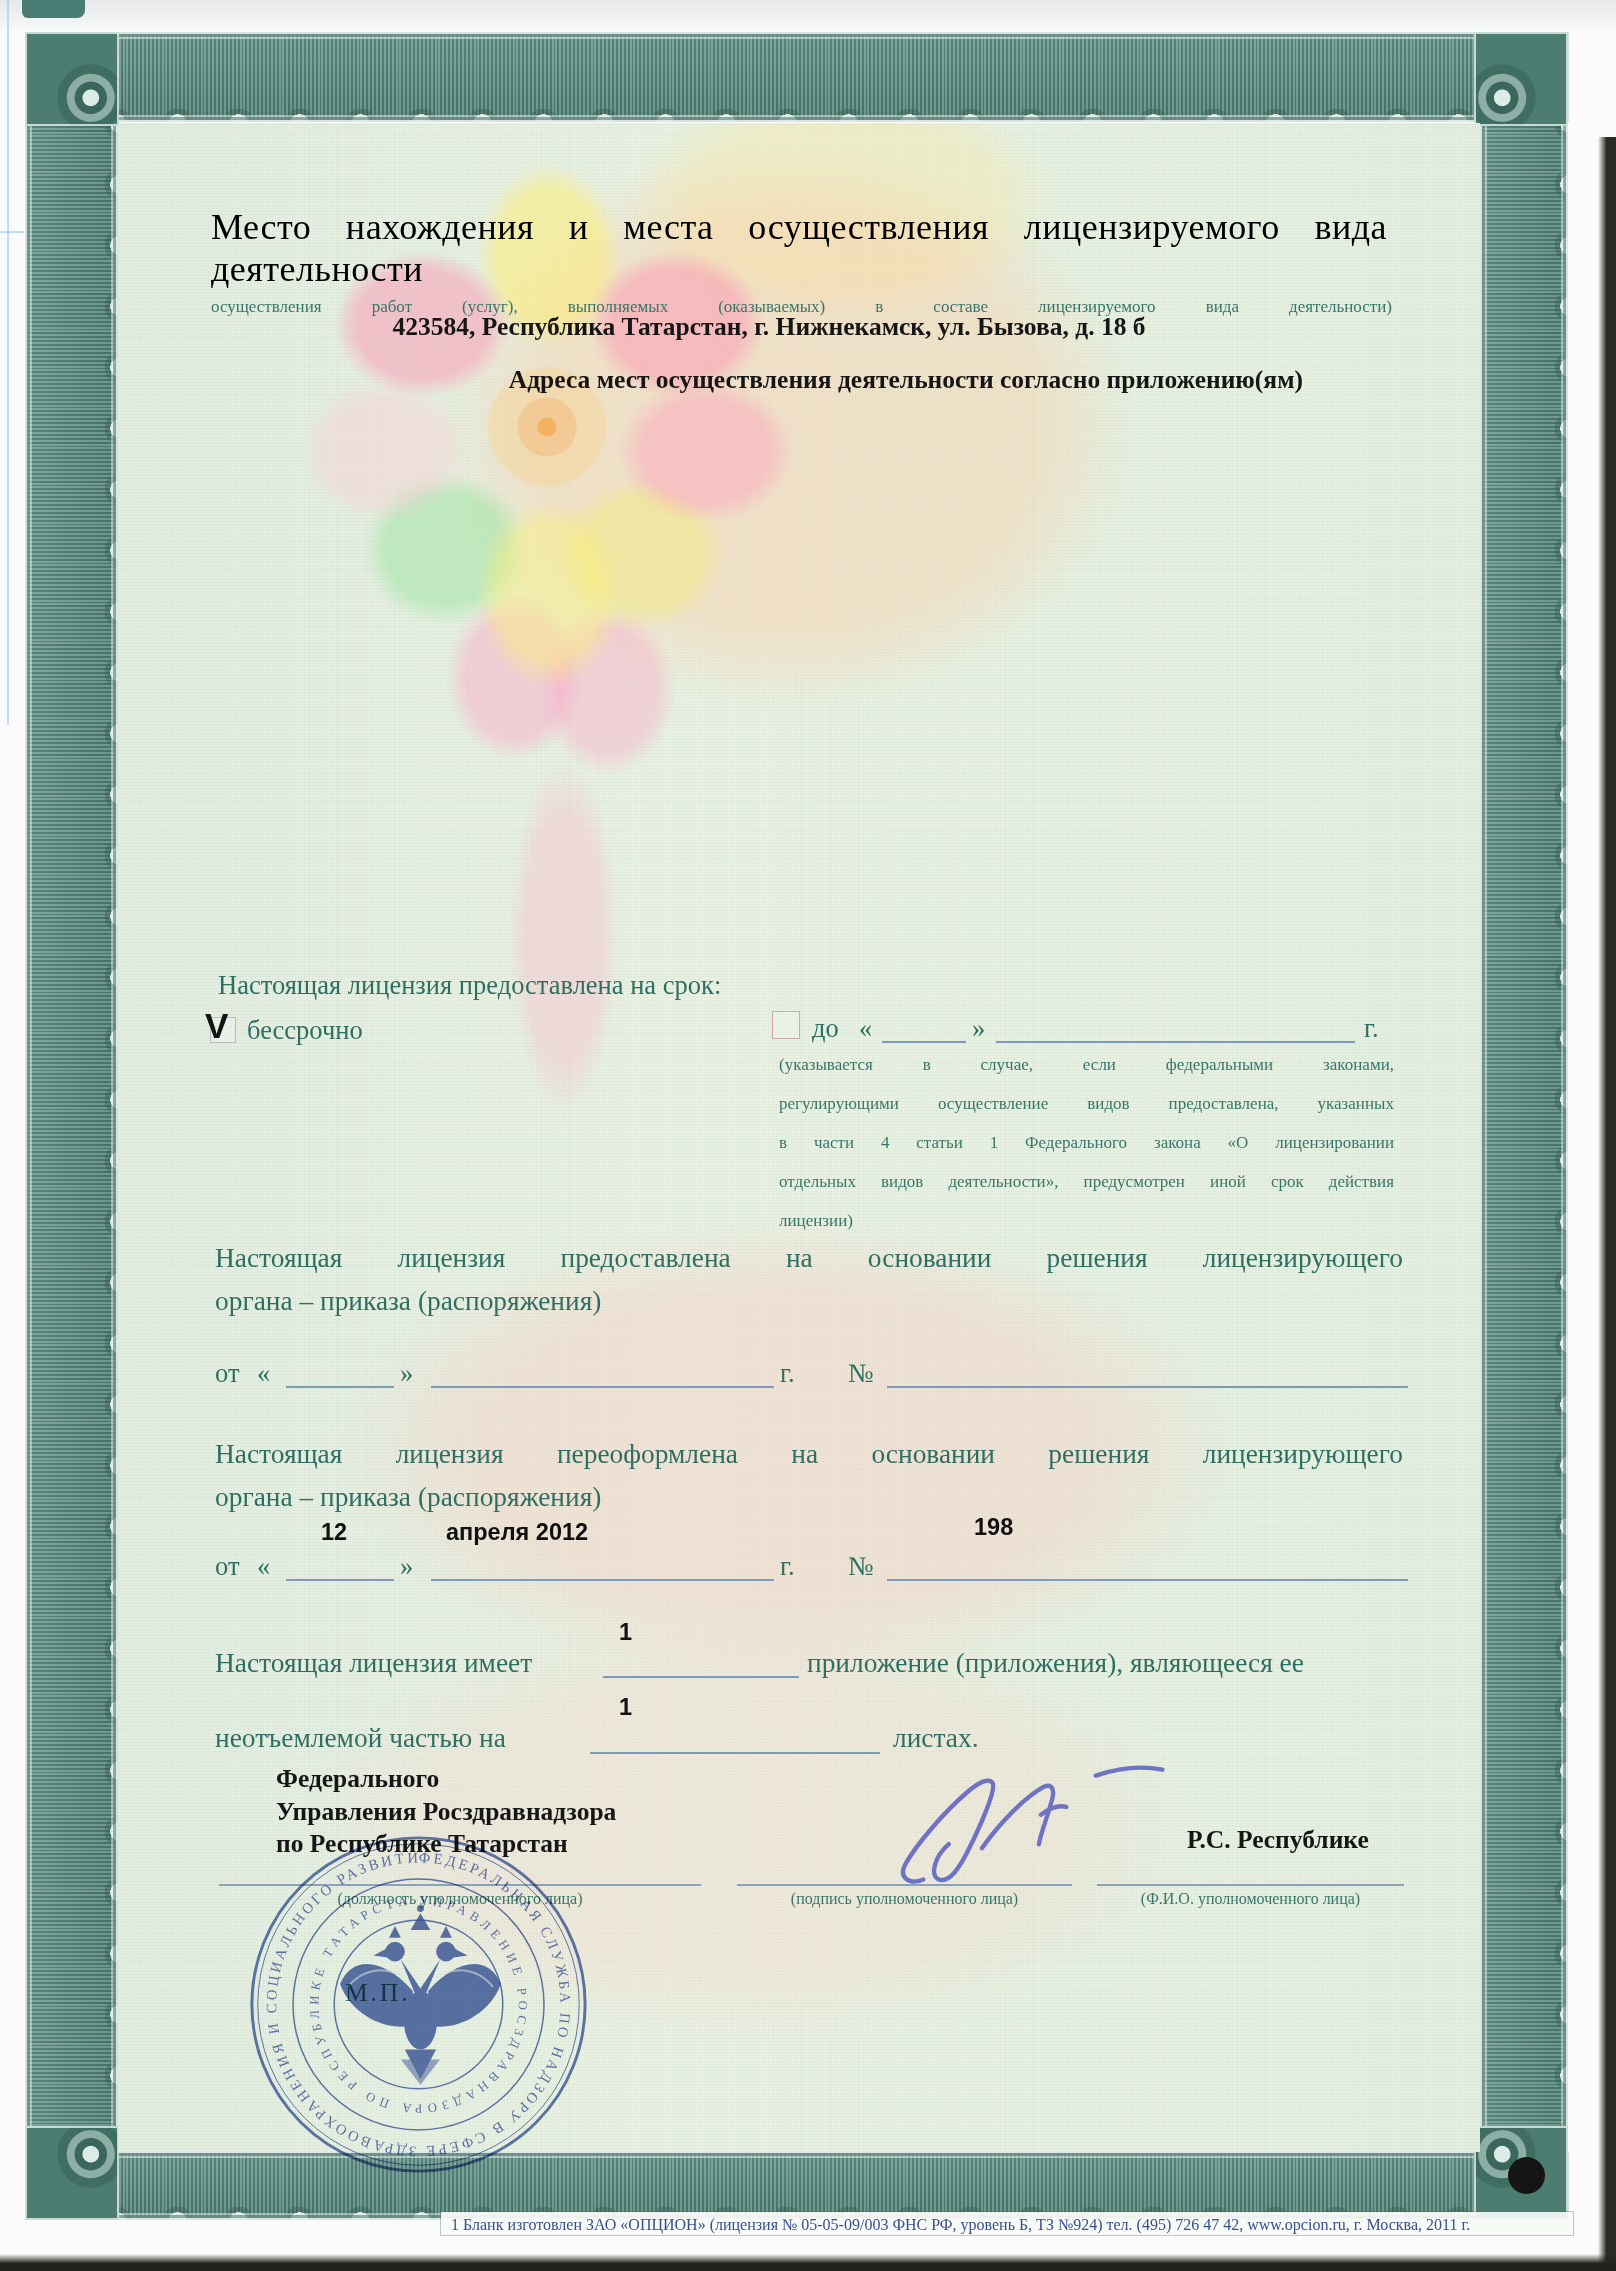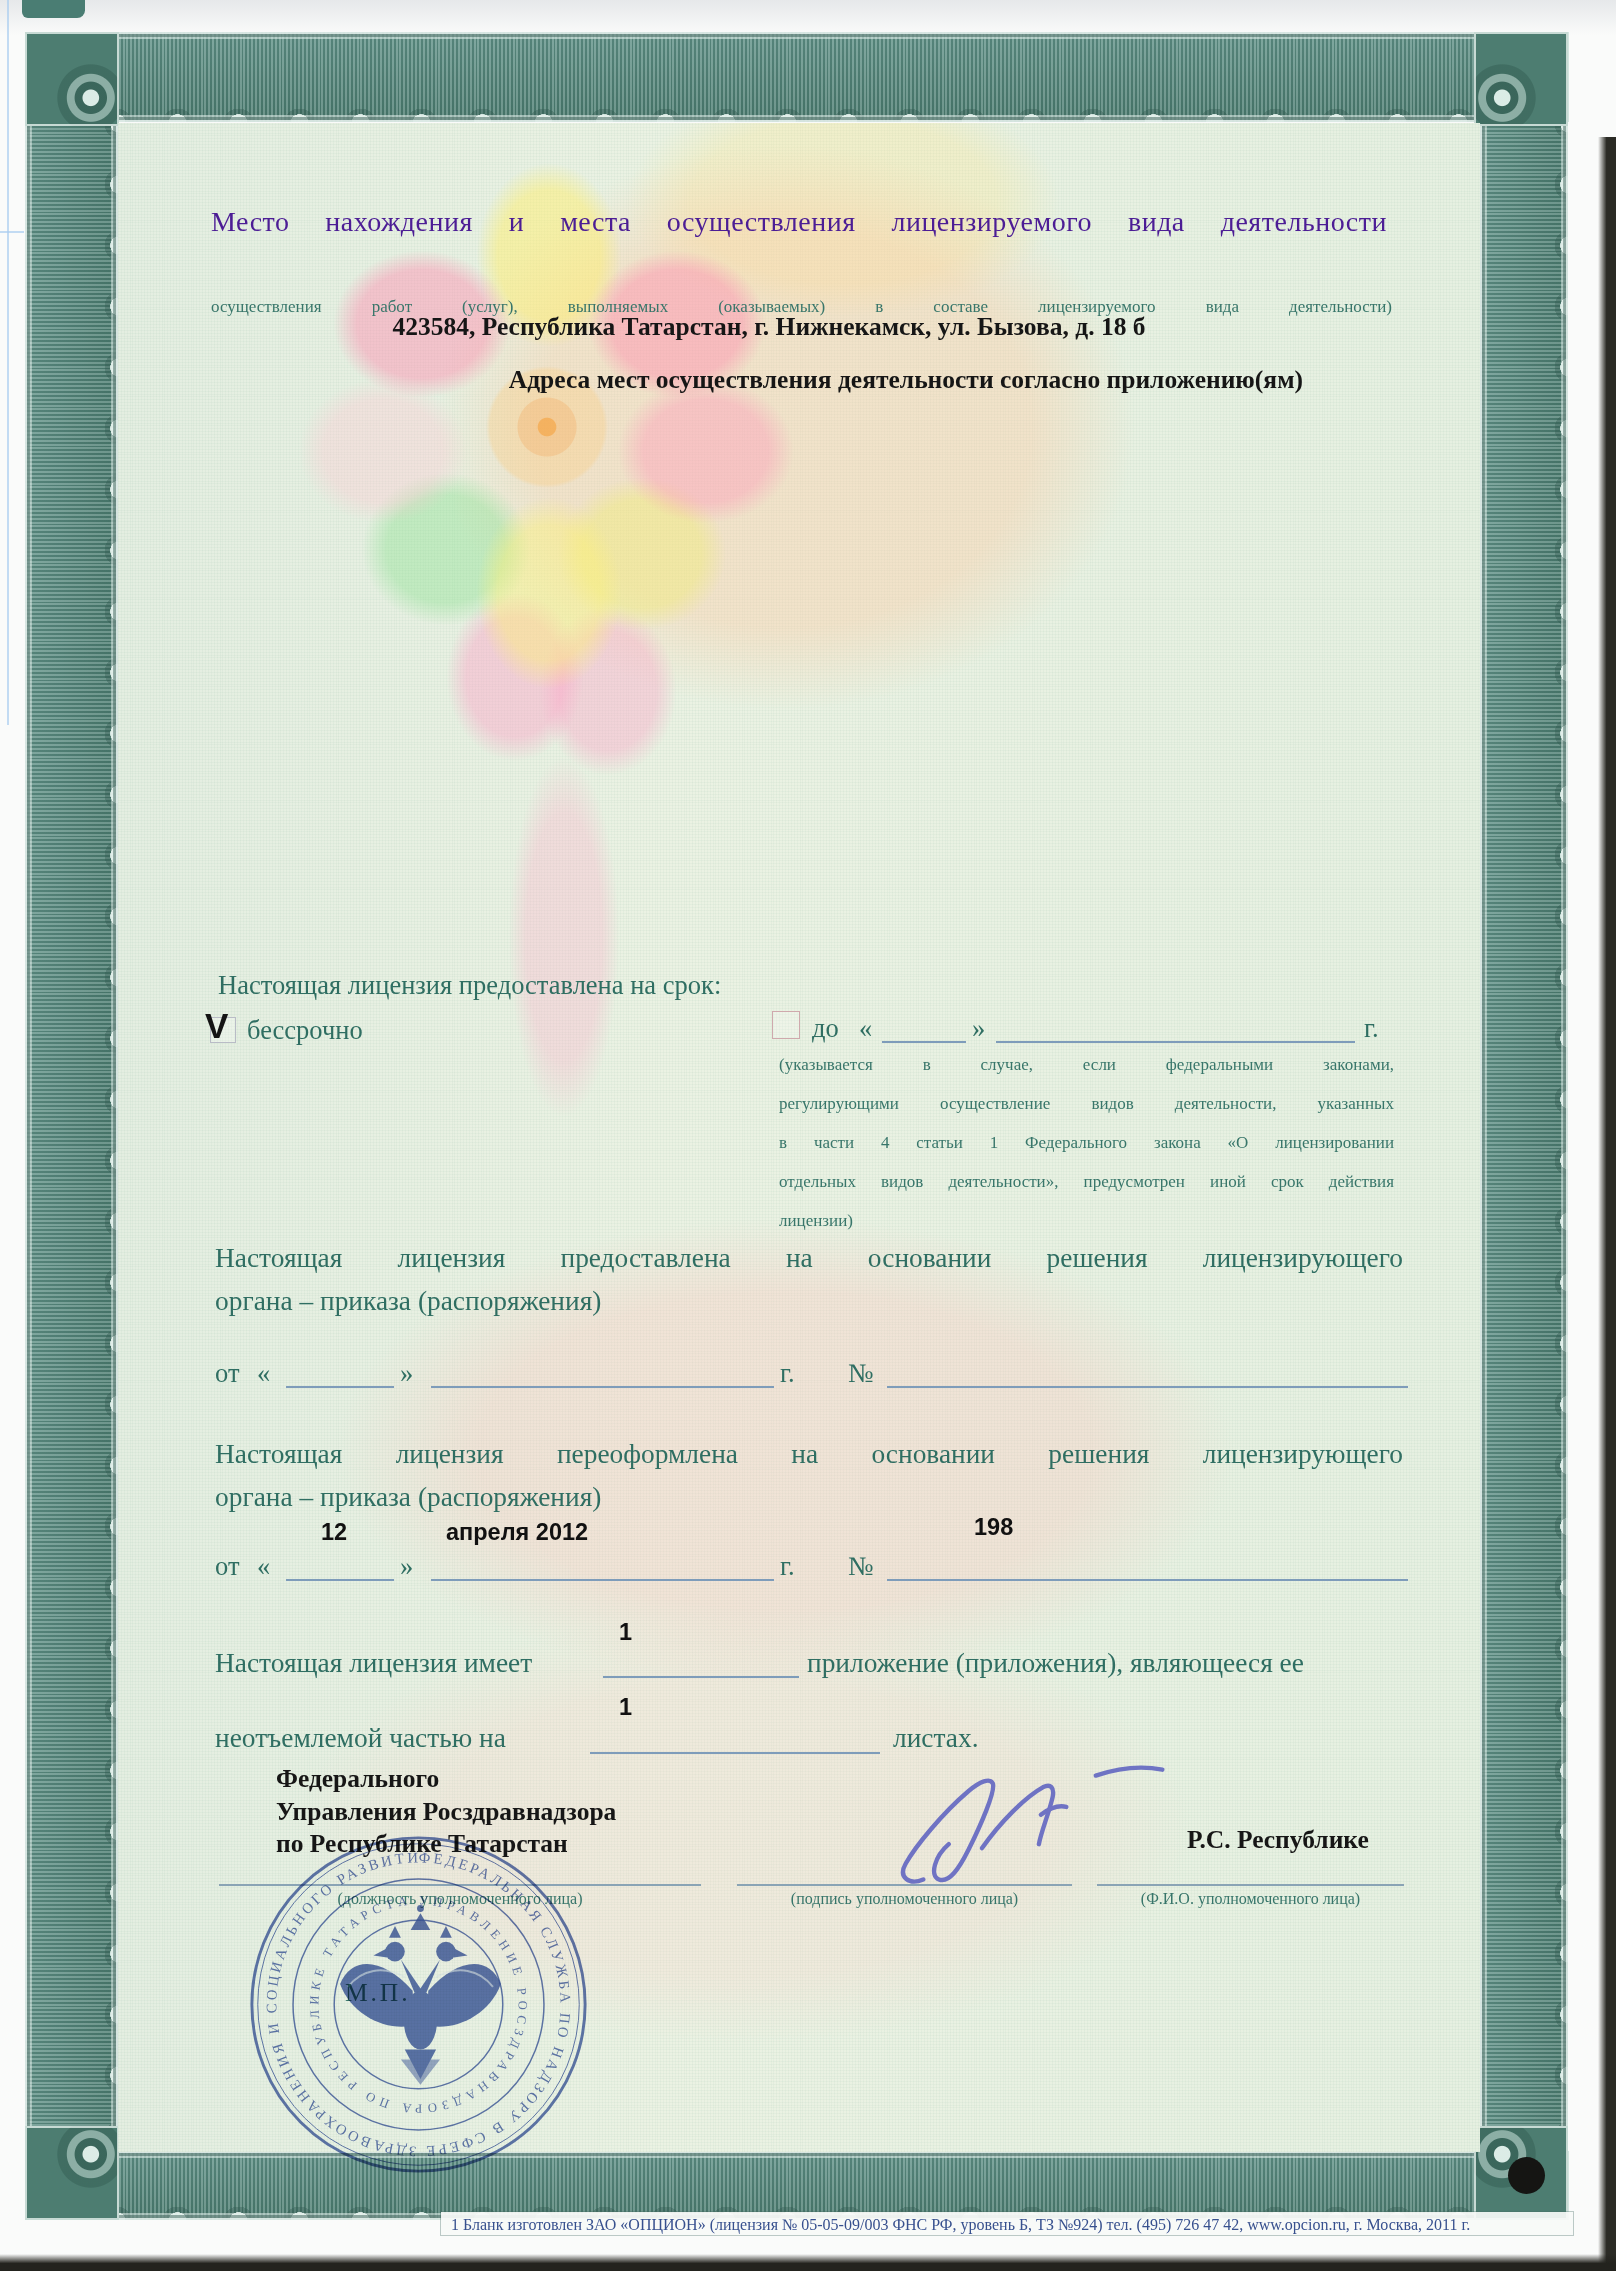--- a/index.html
+++ b/index.html
@@ -38,21 +38,21 @@
       radial-gradient(ellipse 88px 108px at 490px 568px, rgba(252,165,200,.4) 0 55%, rgba(252,165,200,0) 78%),
       radial-gradient(ellipse 69px 225px at 446px 814px, rgba(255,170,200,.3) 0 55%, rgba(255,170,200,0) 80%),
       radial-gradient(ellipse 412px 333px at 667px 304px, rgba(255,198,155,.35) 0 60%, rgba(255,198,155,0) 85%),
       radial-gradient(ellipse 255px 137px at 725px 78px, rgba(255,230,140,.28) 0 60%, rgba(255,230,140,0) 85%),
       radial-gradient(ellipse 510px 265px at 667px 1328px, rgba(255,190,182,.28) 0 60%, rgba(255,190,182,0) 88%),
       radial-gradient(ellipse 510px 245px at 627px 1705px, rgba(255,205,195,.22) 0 60%, rgba(255,205,195,0) 88%),
       repeating-linear-gradient(0deg, rgba(110,165,140,.06) 0 1px, transparent 1px 2.9px),
       repeating-linear-gradient(90deg, rgba(105,160,135,.06) 0 1px, transparent 1px 2.9px),
       linear-gradient(90deg,#e4eee1 0%,#ebf2e3 40%,#e6f0e1 100%);}
   
-  .ts{color:#4c1d95;font-size:28px;letter-spacing:0.5px;}           
+  .ts{color:#000000;font-size:36px;letter-spacing:0.5px;}           
   .tm{color:#2f6e62;font-size:26.5px;}                               
   .tj{text-align:justify;text-align-last:justify;}
   .small{color:#38766a;font-size:17px;}
   .boldsans{font-family:Liberation Serif, serif;font-weight:bold;color:#161616;font-size:25.5px;}
   .val{font-family:"Liberation Sans",sans-serif;font-weight:bold;color:#111;font-size:23.5px;}
   .uline{position:absolute;border-bottom:2px solid #7e9cba;height:0;}
   .cap{color:#37756a;font-size:16px;text-align:center;}
   .nowrap{white-space:nowrap;}
 </style>
 </head>
@@ -89,21 +89,21 @@
 
   <div class="abs" style="left:772px;top:1011px;width:25.5px;height:25.5px;border:1.5px solid #cfa9ad;background:rgba(255,255,255,.2);"></div>
   <div class="abs tm nowrap" style="left:812px;top:1013px;">до</div>
   <div class="abs tm nowrap" style="left:859px;top:1013px;">«</div>
   <div class="uline" style="left:882px;top:1041px;width:84px;"></div>
   <div class="abs tm nowrap" style="left:972px;top:1013px;">»</div>
   <div class="uline" style="left:996px;top:1041px;width:359px;"></div>
   <div class="abs tm nowrap" style="left:1364px;top:1013px;">г.</div>
 
   <div class="abs small tj" style="left:779px;top:1055px;width:615px;">(указывается в случае, если федеральными законами,</div>
-  <div class="abs small tj" style="left:779px;top:1094px;width:615px;">регулирующими осуществление видов деятельности, указанных</div>
+  <div class="abs small tj" style="left:779px;top:1094px;width:615px;">регулирующими осуществление видов предоставлена, указанных</div>
   <div class="abs small tj" style="left:779px;top:1133px;width:615px;">в части 4 статьи 1 Федерального закона «О лицензировании</div>
   <div class="abs small tj" style="left:779px;top:1172px;width:615px;">отдельных видов деятельности», предусмотрен иной срок действия</div>
   <div class="abs small" style="left:779px;top:1211px;width:615px;">лицензии)</div>
 
   <div class="abs tm tj" style="left:215px;top:1243px;width:1188px;font-size:27.4px;">Настоящая лицензия предоставлена на основании решения лицензирующего</div>
   <div class="abs tm nowrap" style="left:215px;top:1286px;font-size:27.4px;">органа – приказа (распоряжения)</div>
 
   <div class="abs tm nowrap" style="left:215px;top:1358px;">от</div>
   <div class="abs tm nowrap" style="left:257px;top:1358px;">«</div>
   <div class="uline" style="left:286px;top:1386px;width:108px;"></div>

